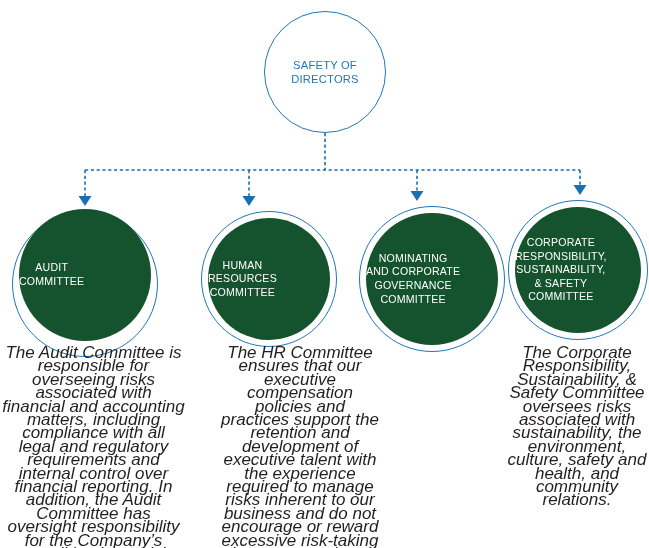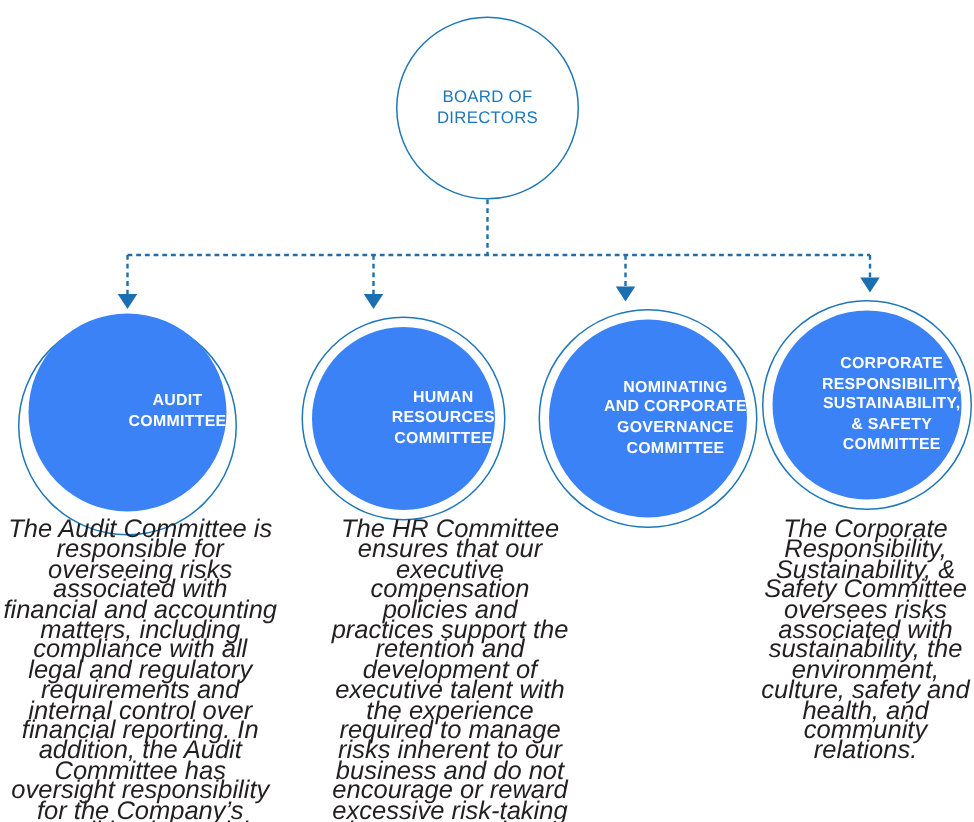--- a/index.html
+++ b/index.html
@@ -78,25 +78,24 @@
 
   .committee-ring {
     position: absolute;
     border-radius: 50%;
     border: 1.3px solid #2077b8;
     box-sizing: border-box;
   }
   .committee-disc {
     position: absolute;
     border-radius: 50%;
-    background: #3b82f6;
+    background: #14532d;
     display: flex;
     align-items: center;
-    justify-content: flex-end;
-    font-weight: bold;
+    justify-content: flex-start;
   }
   .committee-label {
     color: #ffffff;
     font-size: 10.6px;
     line-height: 13.6px;
     text-align: center;
     letter-spacing: 0.2px;
     white-space: pre-line;
   }
 
@@ -152,21 +151,21 @@
     </g>
     <g fill="#1b6fb0">
       <polygon points="78.5,196 91.5,196 85,206"></polygon>
       <polygon points="242.5,196 255.5,196 249,206"></polygon>
       <polygon points="410.5,191 423.5,191 417,201"></polygon>
       <polygon points="573.5,185 586.5,185 580,195"></polygon>
     </g>
   </svg>
 
   <div class="board-circle">
-    <div class="board-label">BOARD OF
+    <div class="board-label">SAFETY OF
 DIRECTORS</div>
   </div>
 
   <div class="committee c1">
     <div class="committee-ring"></div>
     <div class="committee-disc">
       <div class="committee-label">AUDIT
 COMMITTEE</div>
     </div>
     <div class="committee-desc">The Audit Committee is responsible for overseeing risks associated with financial and accounting matters, including compliance with all legal and regulatory requirements and internal control over financial reporting.  In addition, the Audit Committee has oversight responsibility for the Company’s overall business risk management process, which includes the identification, assessment, mitigation and monitoring of key business risks on a company wide basis.</div>

